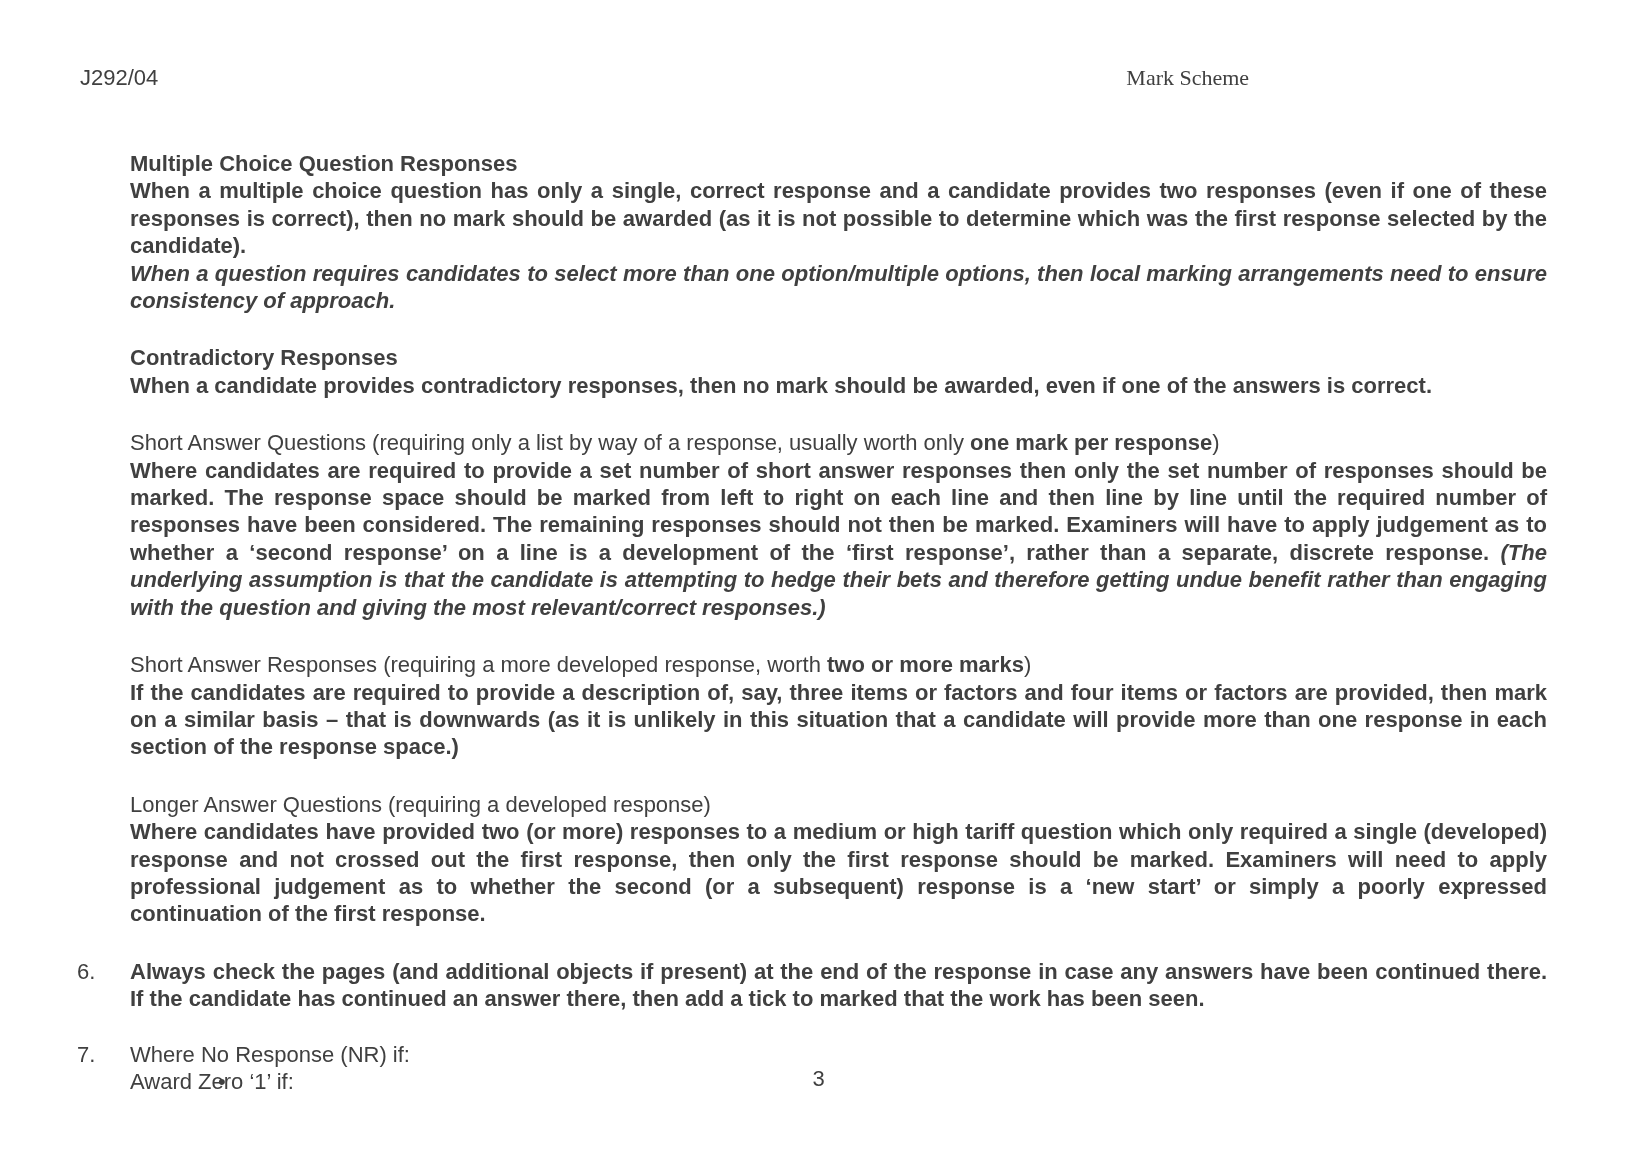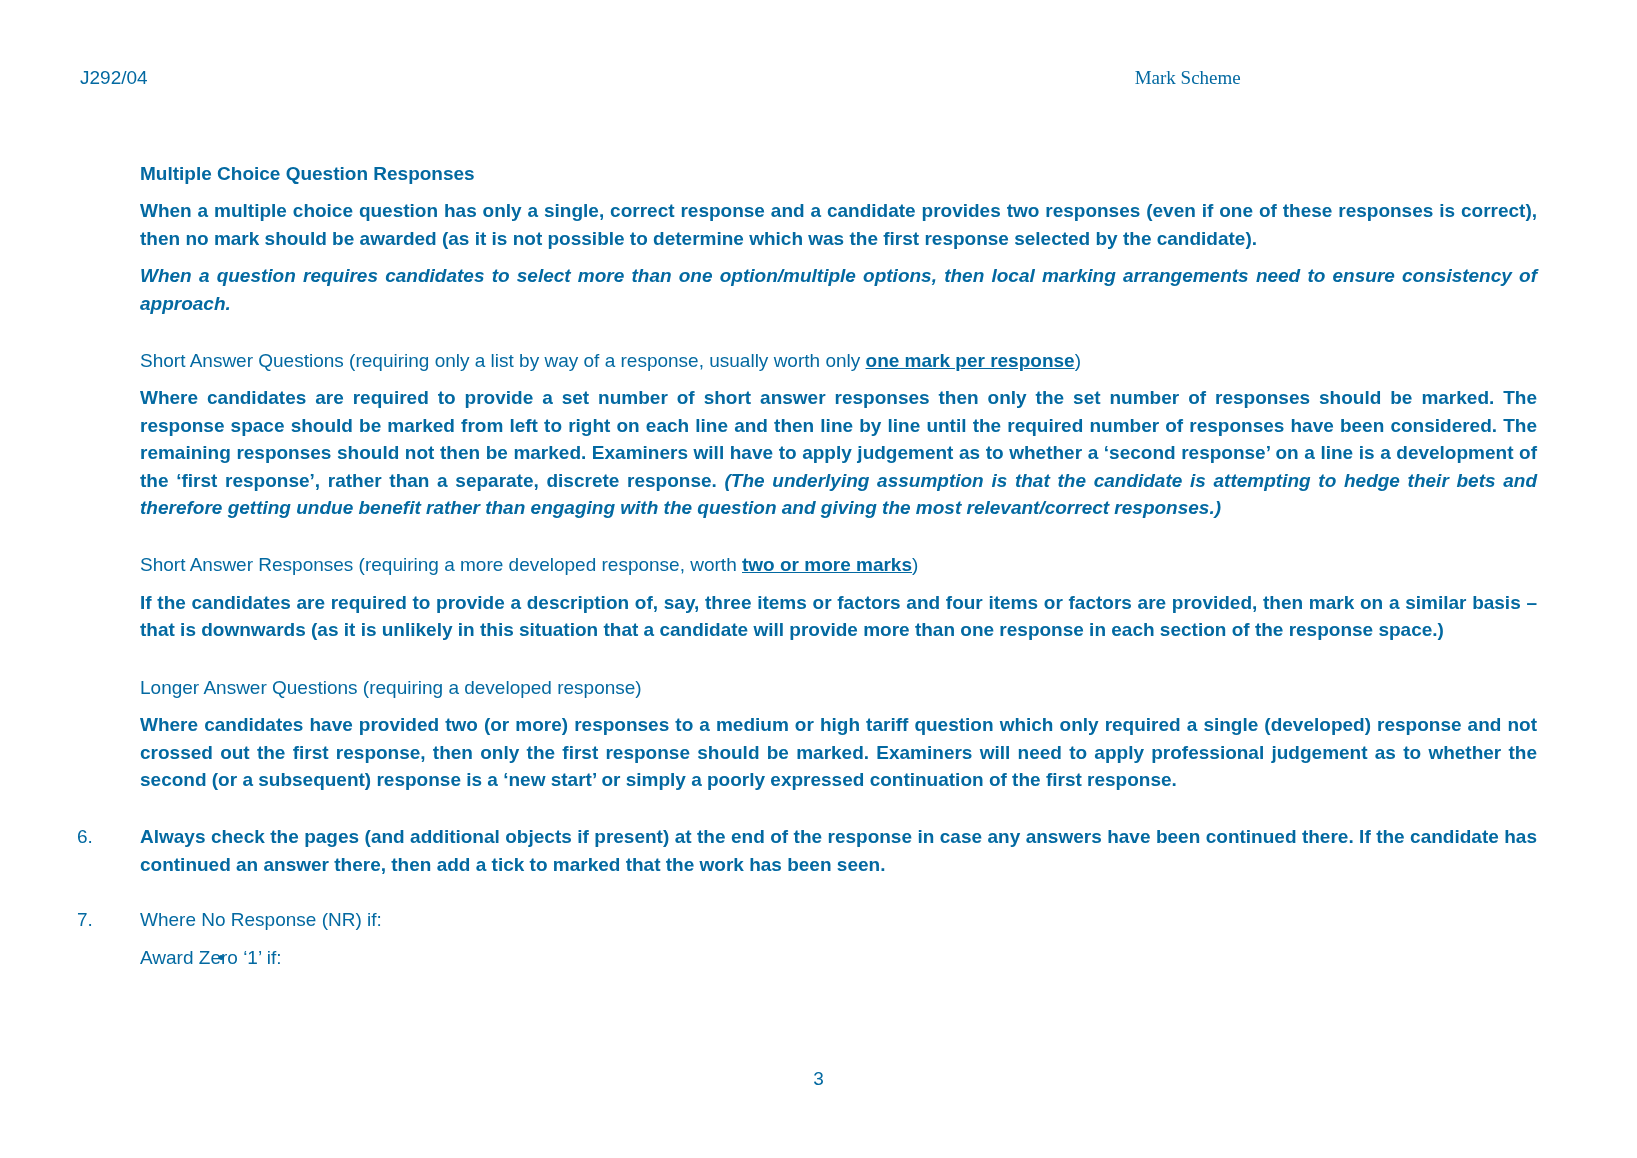--- a/index.html
+++ b/index.html
@@ -1,34 +1,34 @@
 <!DOCTYPE html>
 <html><head>
 <meta charset="utf-8">
 <style>
   * { box-sizing: border-box; }
   html, body { margin: 0; padding: 0; background: #ffffff; }
   .page {
     width: 1637px; height: 1158px; position: relative; background: #ffffff;
     font-family: "Liberation Sans", "DejaVu Sans", sans-serif;
-    font-size: 19px; line-height: 27.4px; color: #0369a1; overflow: hidden;
+    font-size: 22px; line-height: 27.4px; color: #404040; overflow: hidden;
   }
   .doc-header {
     position: absolute; top: 64px; left: 80px; right: 80px;
     display: flex; align-items: baseline;
   }
   .h-left  { flex: 1; text-align: left; }
   .h-center{ flex: 1; text-align: center; font-family: Liberation Serif, serif; }
   .h-right { flex: 1; text-align: right; }
   .doc-body { position: absolute; top: 150px; left: 130px; right: 90px; }
   .sect { margin: 0 0 30px 0; }
-  .sect p, .numbered p { margin: 10px; }
+  .sect p, .numbered p { margin: 0; }
   .just { text-align: justify; font-weight: bold; }
   .heading-bold { font-weight: bold; }
-  .bold { font-weight: bold; text-decoration: underline; }
+  .bold { font-weight: bold; }
   .italic { font-style: italic; }
   .numbered { position: relative; margin: 0 0 28px 0; }
   .num { position: absolute; left: -53px; top: 0; }
   .bullet-line { position: relative; padding-left: 118px; }
   .bullet-glyph { position: absolute; left: 88px; top: 0; }
   .followup { margin-top: 27px; }
   .page-number {
     position: absolute; bottom: 66px; left: 0; width: 100%; text-align: center;
   }
 </style>
@@ -43,20 +43,24 @@
   </header>
 
   <main class="doc-body">
 
     <section class="sect">
       <p class="heading-bold">Multiple Choice Question Responses</p>
       <p class="just">When a multiple choice question has only a single, correct response and a candidate provides two responses (even if one of these responses is correct), then no mark should be awarded (as it is not possible to determine which was the first response selected by the candidate).</p>
       <p class="just italic">When a question requires candidates to select more than one option/multiple options, then local marking arrangements need to ensure consistency of approach.</p>
     </section>
 
+    <section class="sect">
+      <p class="heading-bold">Contradictory Responses</p>
+      <p class="just">When a candidate provides contradictory responses, then no mark should be awarded, even if one of the answers is correct.</p>
+    </section>
 
     <section class="sect">
       <p><span>Short Answer Questions (requiring only a list by way of a response, usually worth only </span><span class="bold">one mark per response</span><span>)</span></p>
       <p class="just"><span>Where candidates are required to provide a set number of short answer responses then only the set number of responses should be marked. The response space should be marked from left to right on each line and then line by line until the required number of responses have been considered. The remaining responses should not then be marked. Examiners will have to apply judgement as to whether a ‘second response’ on a line is a development of the ‘first response’, rather than a separate, discrete response.  </span><span class="italic">(The underlying assumption is that the candidate is attempting to hedge their bets and therefore getting undue benefit rather than engaging with the question and giving the most relevant/correct responses.)</span></p>
     </section>
 
     <section class="sect">
       <p><span>Short Answer Responses (requiring a more developed response, worth </span><span class="bold">two or more marks</span><span>)</span></p>
       <p class="just">If the candidates are required to provide a description of, say, three items or factors and four items or factors are provided, then mark on a similar basis – that is downwards (as it is unlikely in this situation that a candidate will provide more than one response in each section of the response space.)</p>
     </section>

